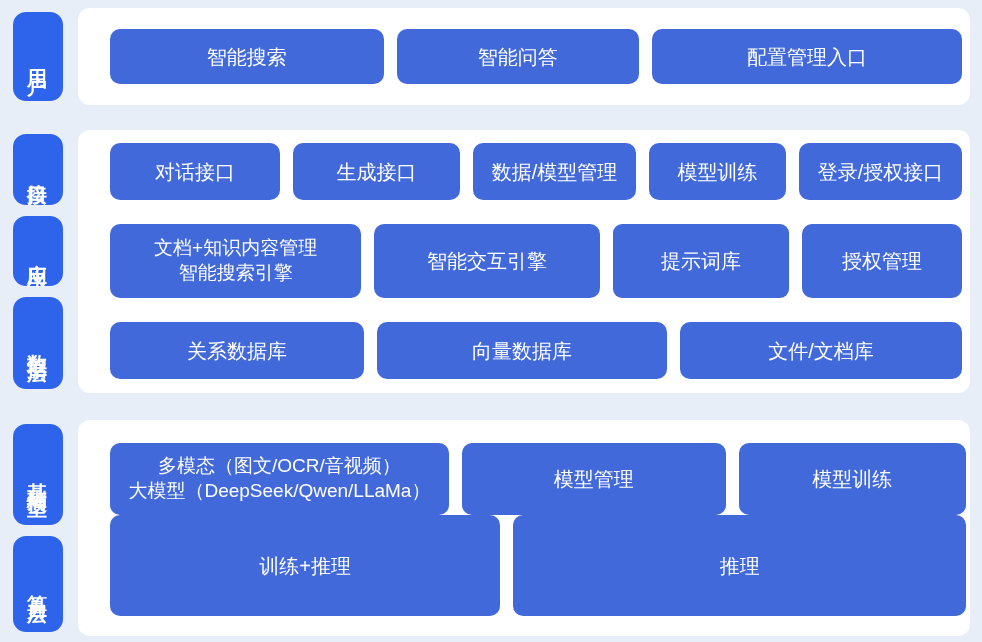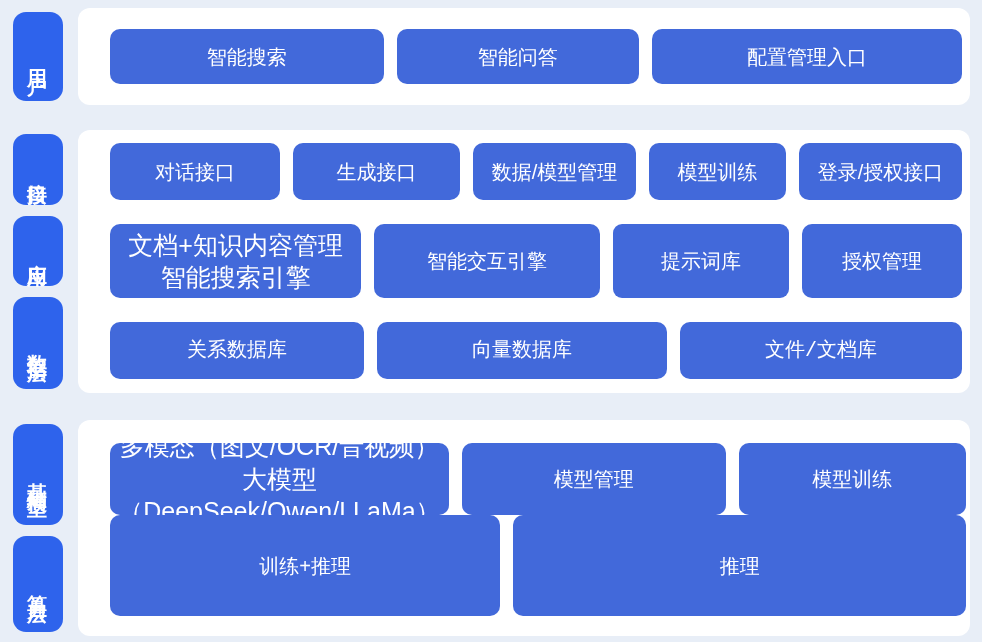--- a/index.html
+++ b/index.html
@@ -52,27 +52,27 @@
 
   .block {
     background: var(--block-bg, #4269da);
     border-radius: 10px;
     color: var(--text-color, #fff);
     display: flex; flex-direction: column;
     align-items: center; justify-content: center;
     font-size: 20px; font-weight: 500;
     text-align: center; line-height: 1.3;
   }
-  .block.two-line { font-size: 25px; }
+  .block.two-line { font-size: 19px; }
 
   
   .row-user      .block { height: 55px; }
   .row-interface .block { height: 57px; }
   .row-app       .block { height: 74px; }
-  .row-data      .block { height: 57px; font-family: Liberation Mono, monospace; }
+  .row-data      .block { height: 57px; }
   .row-model     .block { height: 72px; }
   .row-compute   .block { height: 101px; }
 
   
   .row-user .f1 { flex: 1.13; } .row-user .f2 { flex: 1; } .row-user .f3 { flex: 1.28; }
   .row-interface .f1 { flex: 1.24; } .row-interface .f2 { flex: 1.22; }
   .row-interface .f3 { flex: 1.19; } .row-interface .f4 { flex: 1; }
   .row-interface .f5 { flex: 1.19; }
   .row-app .f1 { flex: 1.57; } .row-app .f2 { flex: 1.41; }
   .row-app .f3 { flex: 1.10; border-radius: 9px; } .row-app .f4 { flex: 1; }

